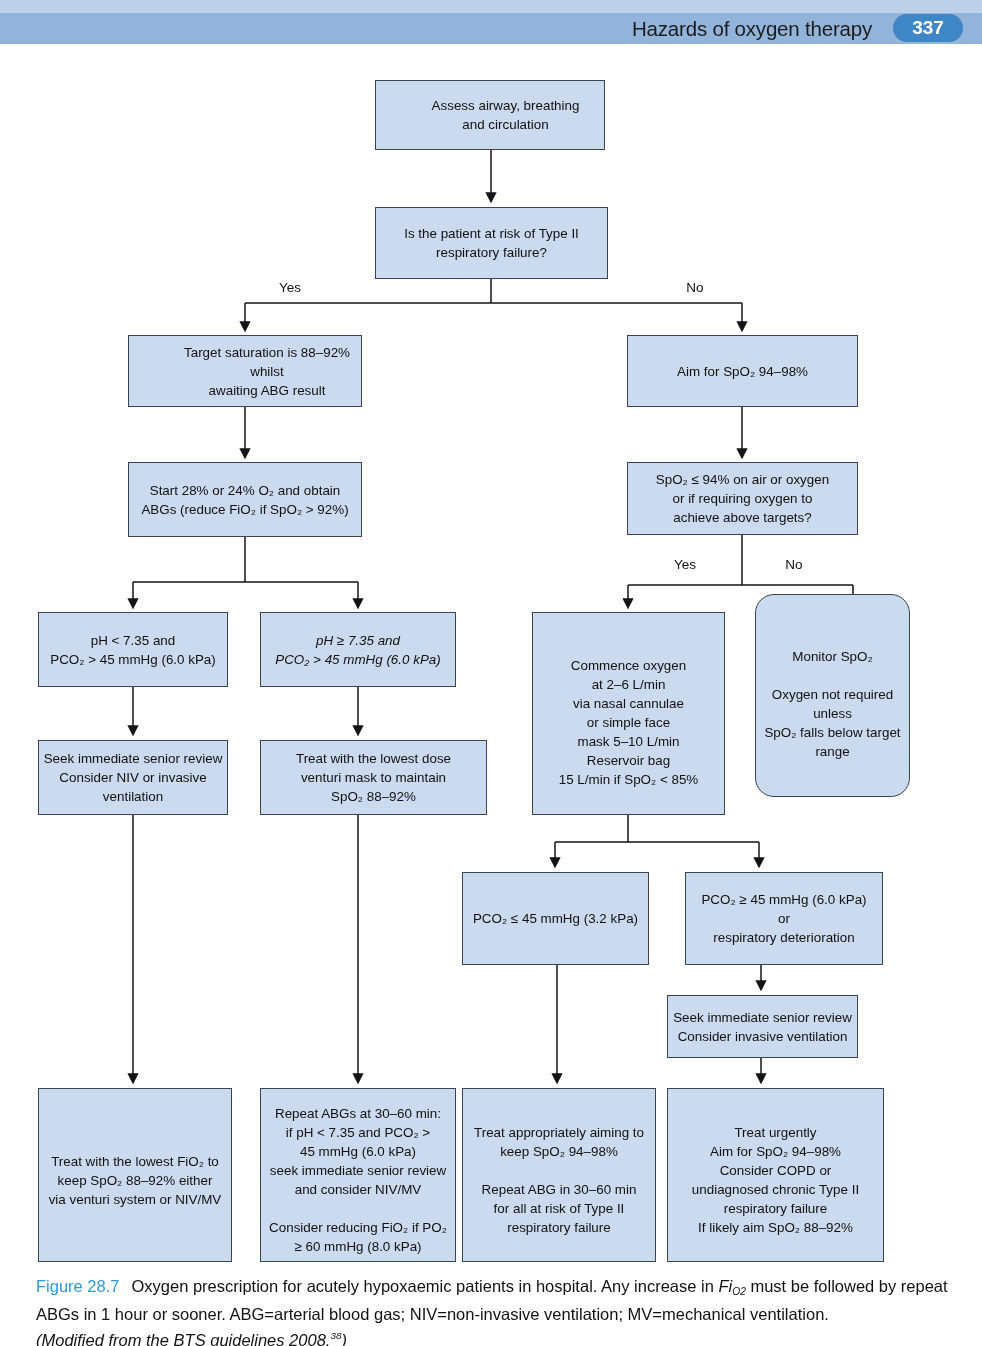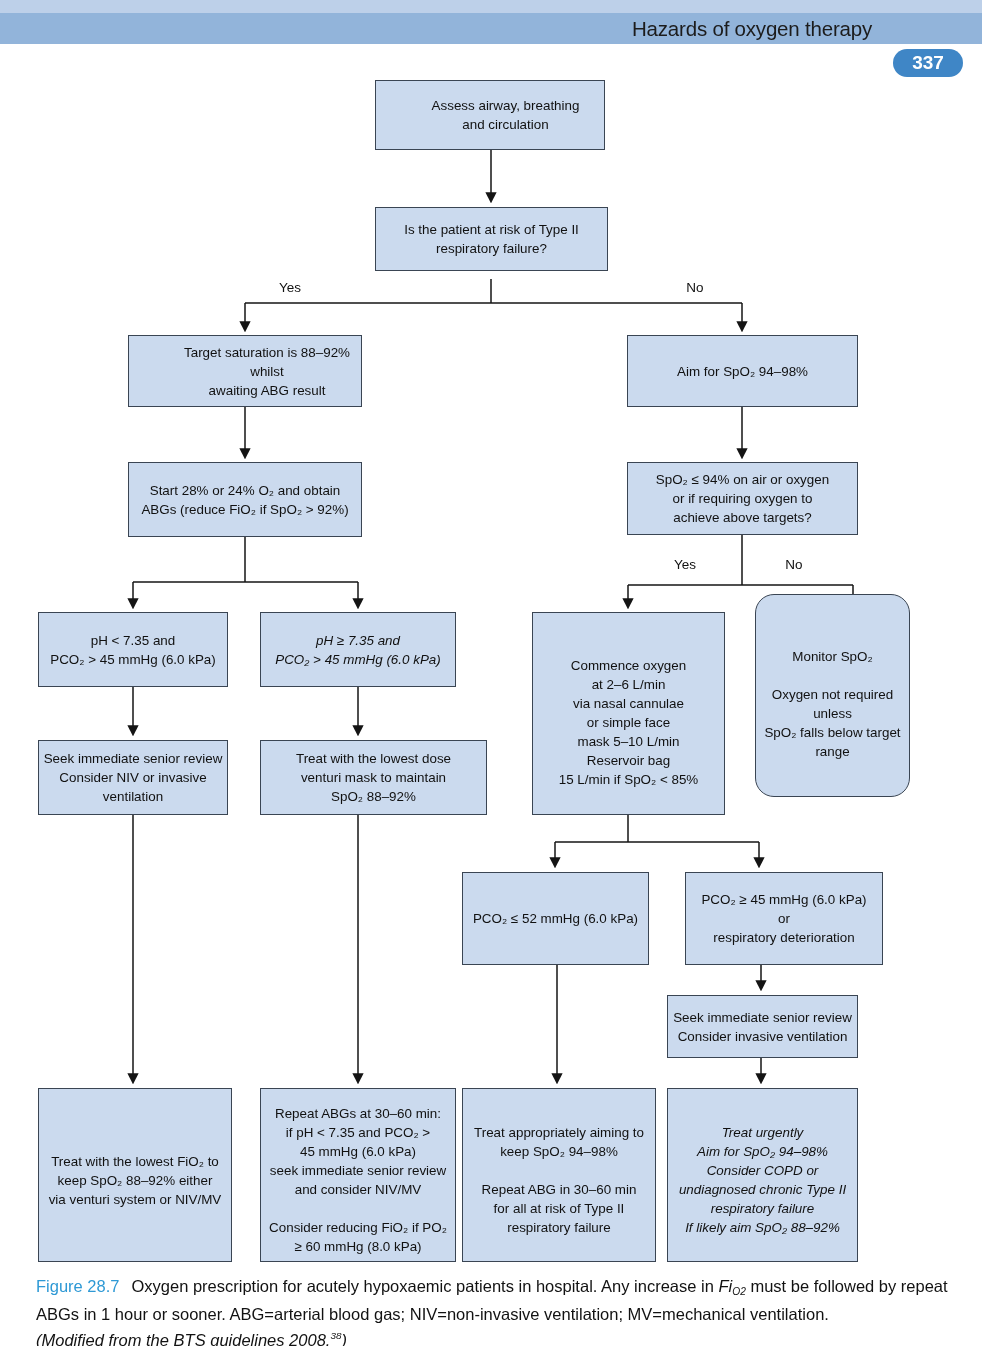--- a/index.html
+++ b/index.html
@@ -14,21 +14,21 @@
   }
   .top-strip{position:absolute;left:0;top:0;width:982px;height:13px;background:var(--strip);}
   .header-band{position:absolute;left:0;top:13px;width:982px;height:31px;background:var(--band);}
   .header-title{
     position:absolute;top:17px;right:110px;font-size:20.5px;color:#1c1c1c;
     letter-spacing:-0.2px;white-space:nowrap;
   }
   .page-badge{
     position:absolute;top:14px;right:19px;width:70px;height:28px;border-radius:14px;
     background:var(--badge);color:#ffffff;font-size:19px;font-weight:bold;
-    display:flex;align-items:center;justify-content:center;margin-top:35px;
+    display:flex;align-items:center;justify-content:center;
   }
   .connectors{position:absolute;left:0;top:0;width:982px;height:1346px;}
   .fbox{
     position:absolute;background:var(--box-fill);border:1.6px solid var(--box-border);
     display:flex;align-items:center;justify-content:center;box-sizing:border-box;
   }
   .fbox .txt{
     white-space:pre-line;text-align:center;font-size:13.4px;line-height:19px;color:#111111;
     padding:0 3px;
   }
@@ -98,21 +98,21 @@
 
   <div class="branch-label" style="left:260px;top:280px;">Yes</div>
   <div class="branch-label" style="left:665px;top:280px;">No</div>
   <div class="branch-label" style="left:655px;top:557px;">Yes</div>
   <div class="branch-label" style="left:764px;top:557px;">No</div>
 
   <div class="fbox" style="left:375px;top:80px;width:230px;height:70px;padding-left:31px;">
     <div class="txt">Assess airway, breathing
 and circulation</div>
   </div>
-  <div class="fbox" style="left:375px;top:207px;width:233px;height:64px;">
+  <div class="fbox" style="left:375px;top:207px;width:233px;height:72px;">
     <div class="txt">Is the patient at risk of Type II
 respiratory failure?</div>
   </div>
   <div class="fbox" style="left:128px;top:335px;width:234px;height:72px;padding-left:44px;">
     <div class="txt">Target saturation is 88–92% whilst
 awaiting ABG result</div>
   </div>
   <div class="fbox" style="left:627px;top:335px;width:231px;height:72px;">
     <div class="txt">Aim for SpO₂ 94–98%</div>
   </div>
@@ -152,21 +152,21 @@
     <div class="txt">Seek immediate senior review
 Consider NIV or invasive
 ventilation</div>
   </div>
   <div class="fbox" style="left:260px;top:740px;width:227px;height:75px;">
     <div class="txt">Treat with the lowest dose
 venturi mask to maintain
 SpO₂ 88–92%</div>
   </div>
   <div class="fbox" style="left:462px;top:872px;width:187px;height:93px;">
-    <div class="txt">PCO₂ ≤ 52 mmHg (6.0 kPa)</div>
+    <div class="txt">PCO₂ ≤ 45 mmHg (3.2 kPa)</div>
   </div>
   <div class="fbox" style="left:660px;top:872px;width:198px;height:93px;margin-left:25px;">
     <div class="txt">PCO₂ ≥ 45 mmHg (6.0 kPa)
 or
 respiratory deterioration</div>
   </div>
   <div class="fbox" style="left:667px;top:995px;width:191px;height:63px;">
     <div class="txt">Seek immediate senior review
 Consider invasive ventilation</div>
   </div>
@@ -186,21 +186,21 @@
 ≥ 60 mmHg (8.0 kPa)</div>
   </div>
   <div class="fbox top pt10" style="left:462px;top:1088px;width:194px;height:174px;">
     <div class="txt">Treat appropriately aiming to
 keep SpO₂ 94–98%
 
 Repeat ABG in 30–60 min
 for all at risk of Type II
 respiratory failure</div>
   </div>
-  <div class="fbox top pt10" style="left:667px;top:1088px;width:191px;height:174px;font-style:italic;">
+  <div class="fbox top pt10" style="left:667px;top:1088px;width:217px;height:174px;">
     <div class="txt">Treat urgently
 Aim for SpO₂ 94–98%
 Consider COPD or
 undiagnosed chronic Type II
 respiratory failure
 If likely aim SpO₂ 88–92%</div>
   </div>
 
   <div class="caption">
     <div>

